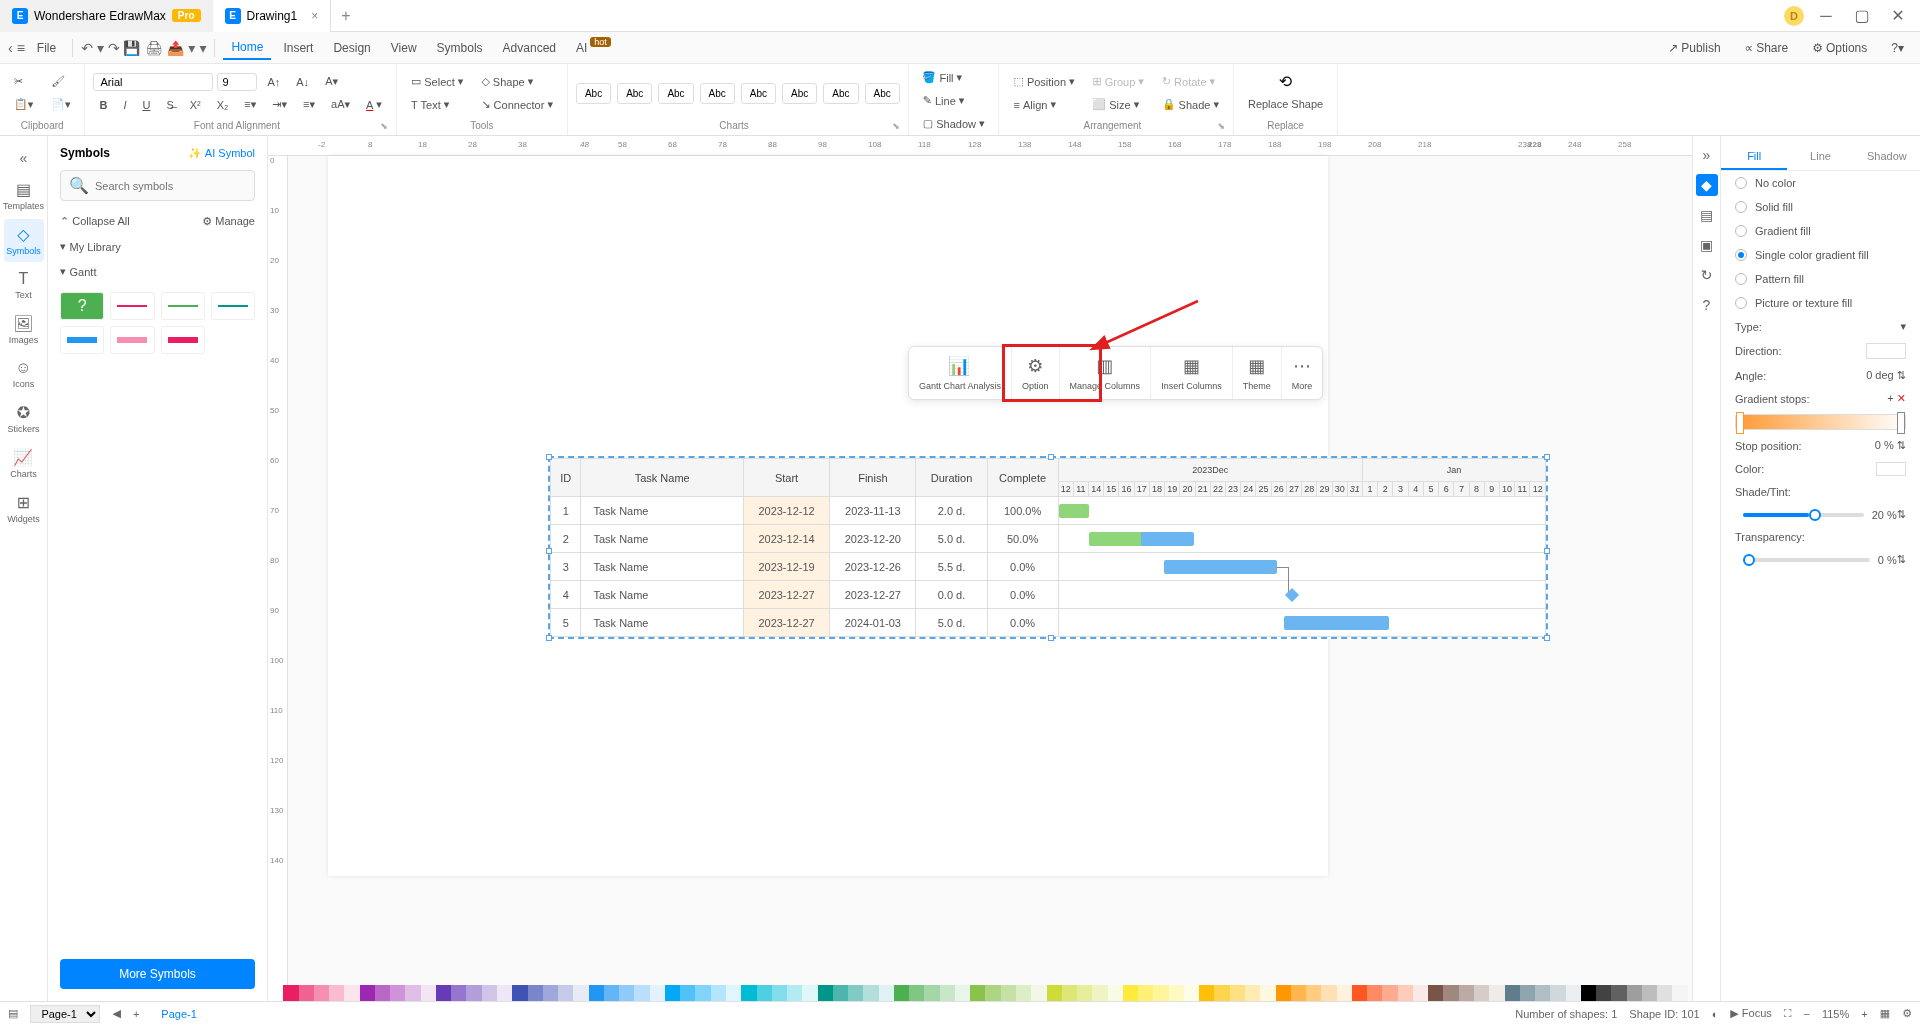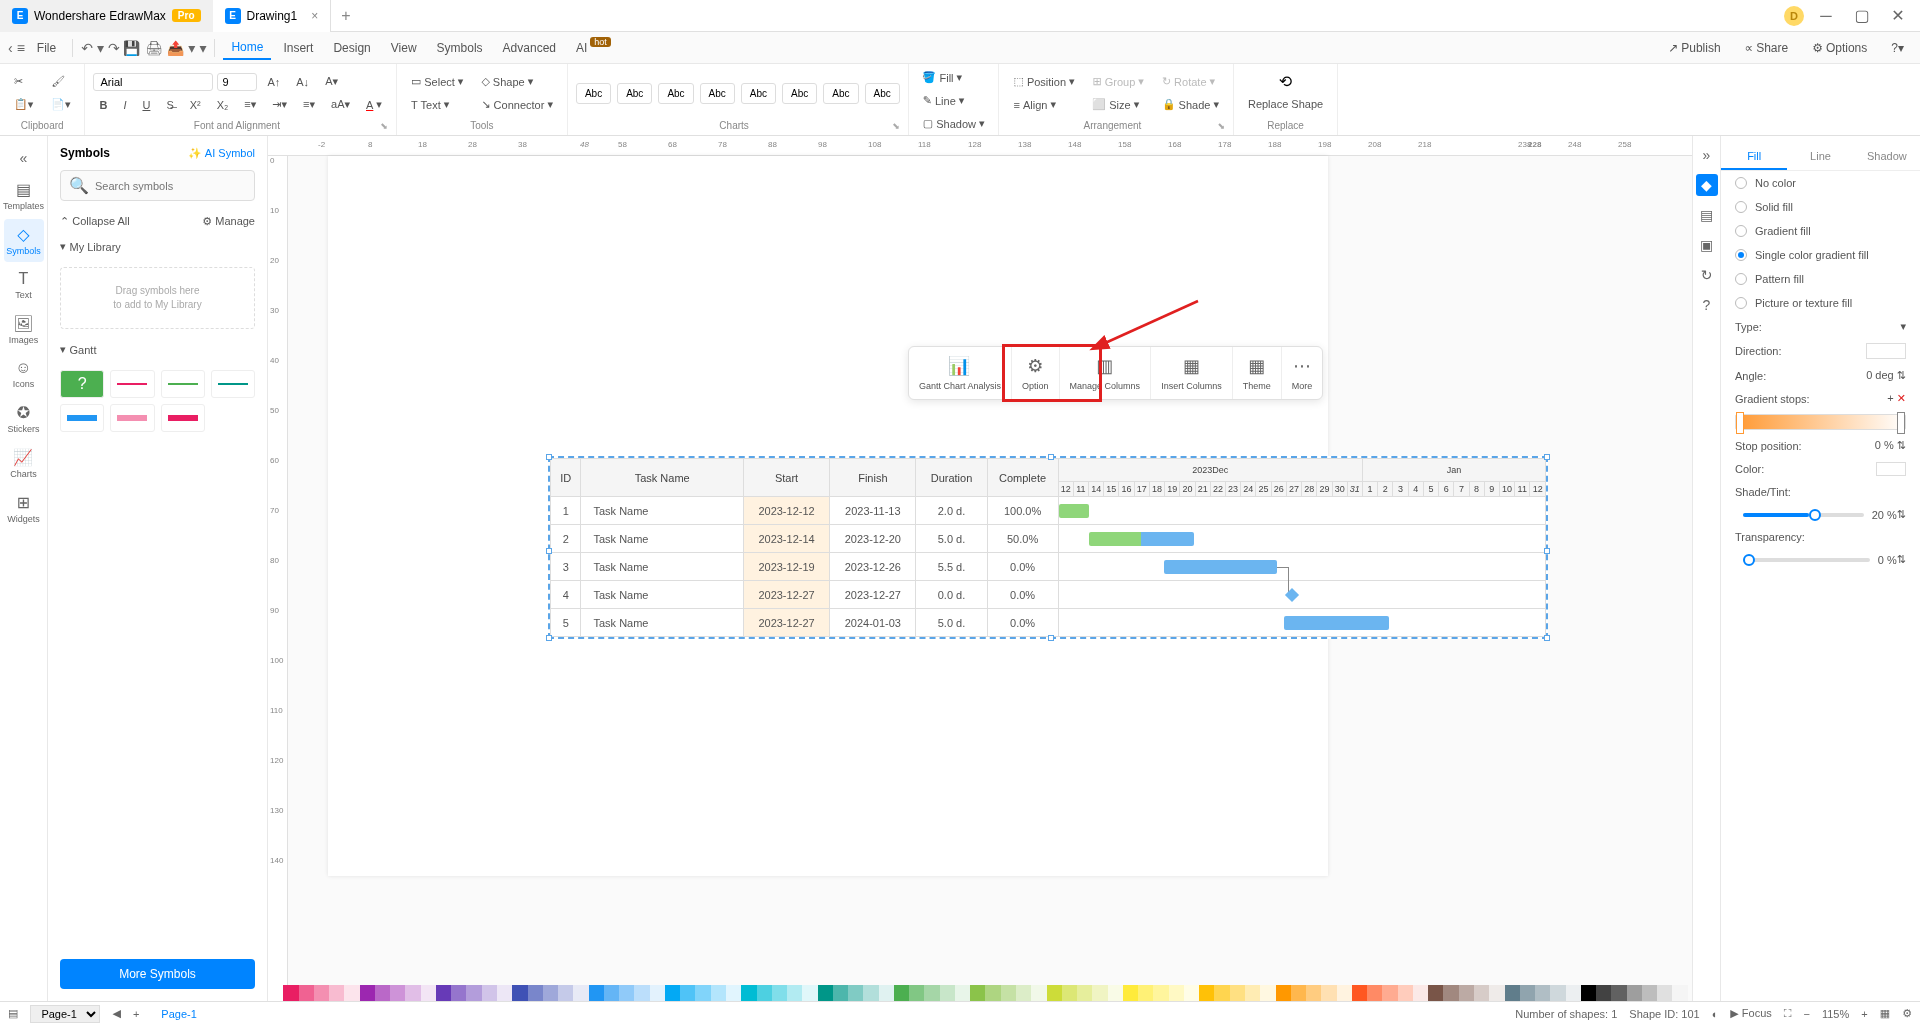--- a/index.html
+++ b/index.html
@@ -343,24 +343,20 @@
     </div>
     <div class="search-box">
       <span>🔍</span>
       <input placeholder="Search symbols" style="">
     </div>
     <div class="panel-row">
       <span>⌃ <span>Collapse All</span></span>
       <span>⚙ <span>Manage</span></span>
     </div>
     <div class="panel-section">▾ <span>My Library</span></div>
-    <div class="drop-zone">
-      <div>Drag symbols here</div>
-      <div>to add to My Library</div>
-    </div>
     <div class="panel-section">▾ <span>Gantt</span></div>
     <div class="symbol-grid">
       <div class="symbol-item" style="background:#4caf50;color:#fff">?</div>
       <div class="symbol-item">
           <span style="width:30px;height:2px;background:#e91e63;display:block"></span>
         </div>
       <div class="symbol-item">
           <span style="width:30px;height:2px;background:#4caf50;display:block"></span>
         </div>
       <div class="symbol-item">

